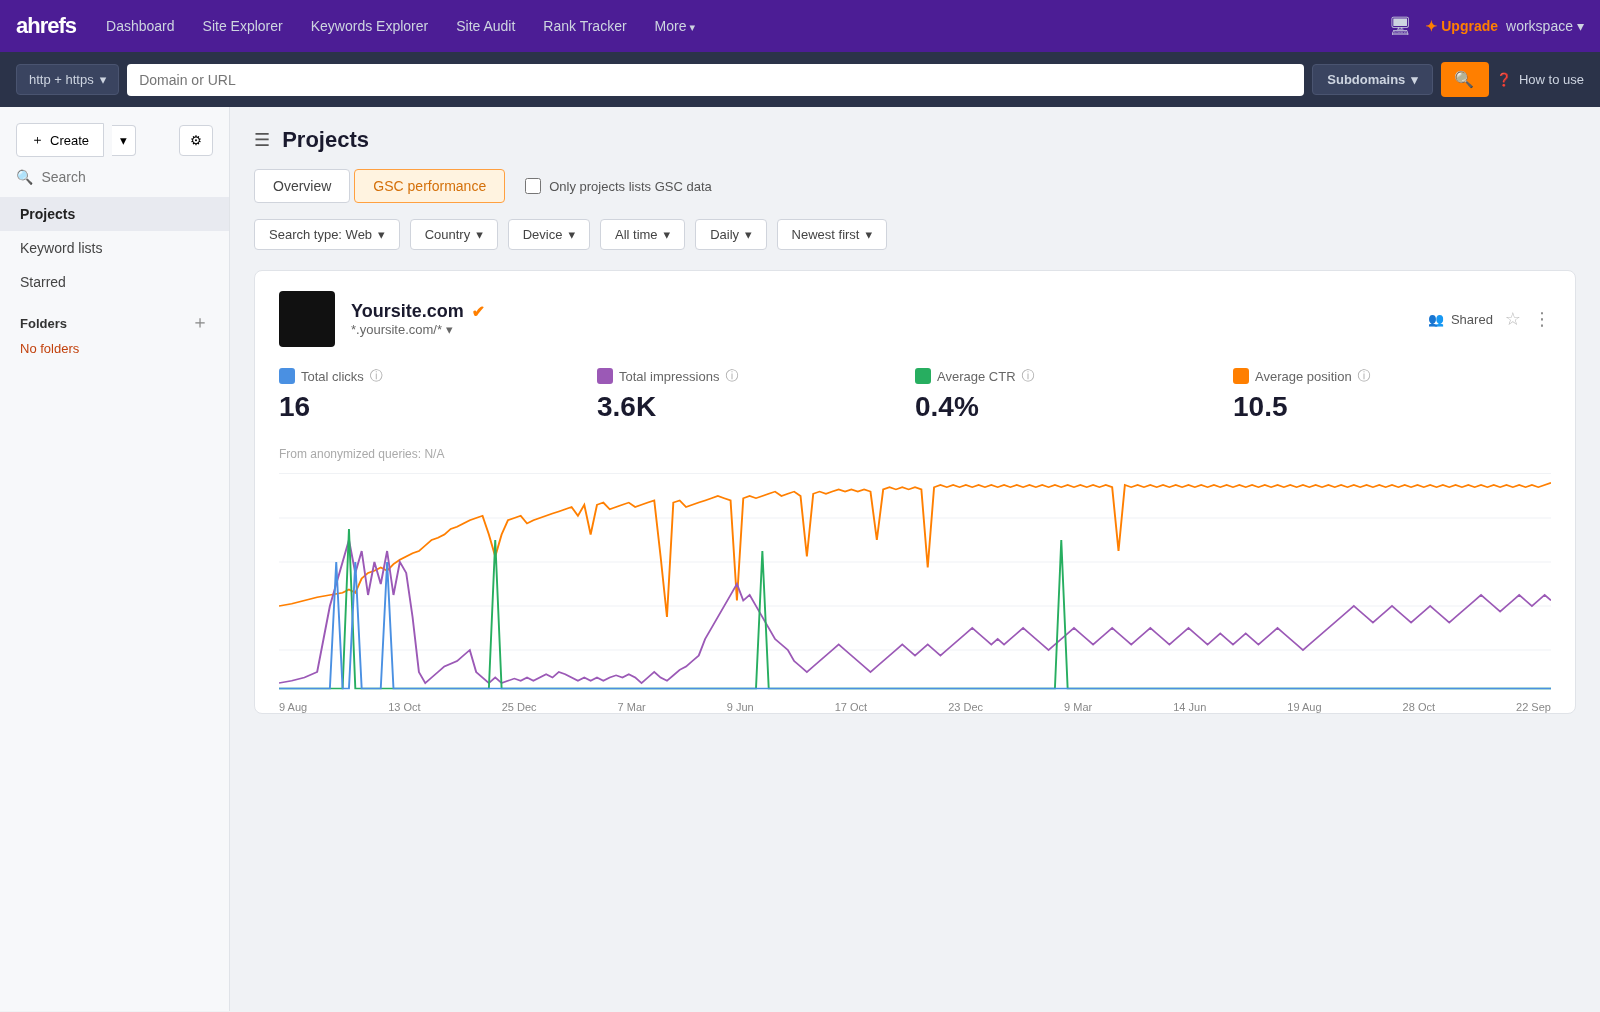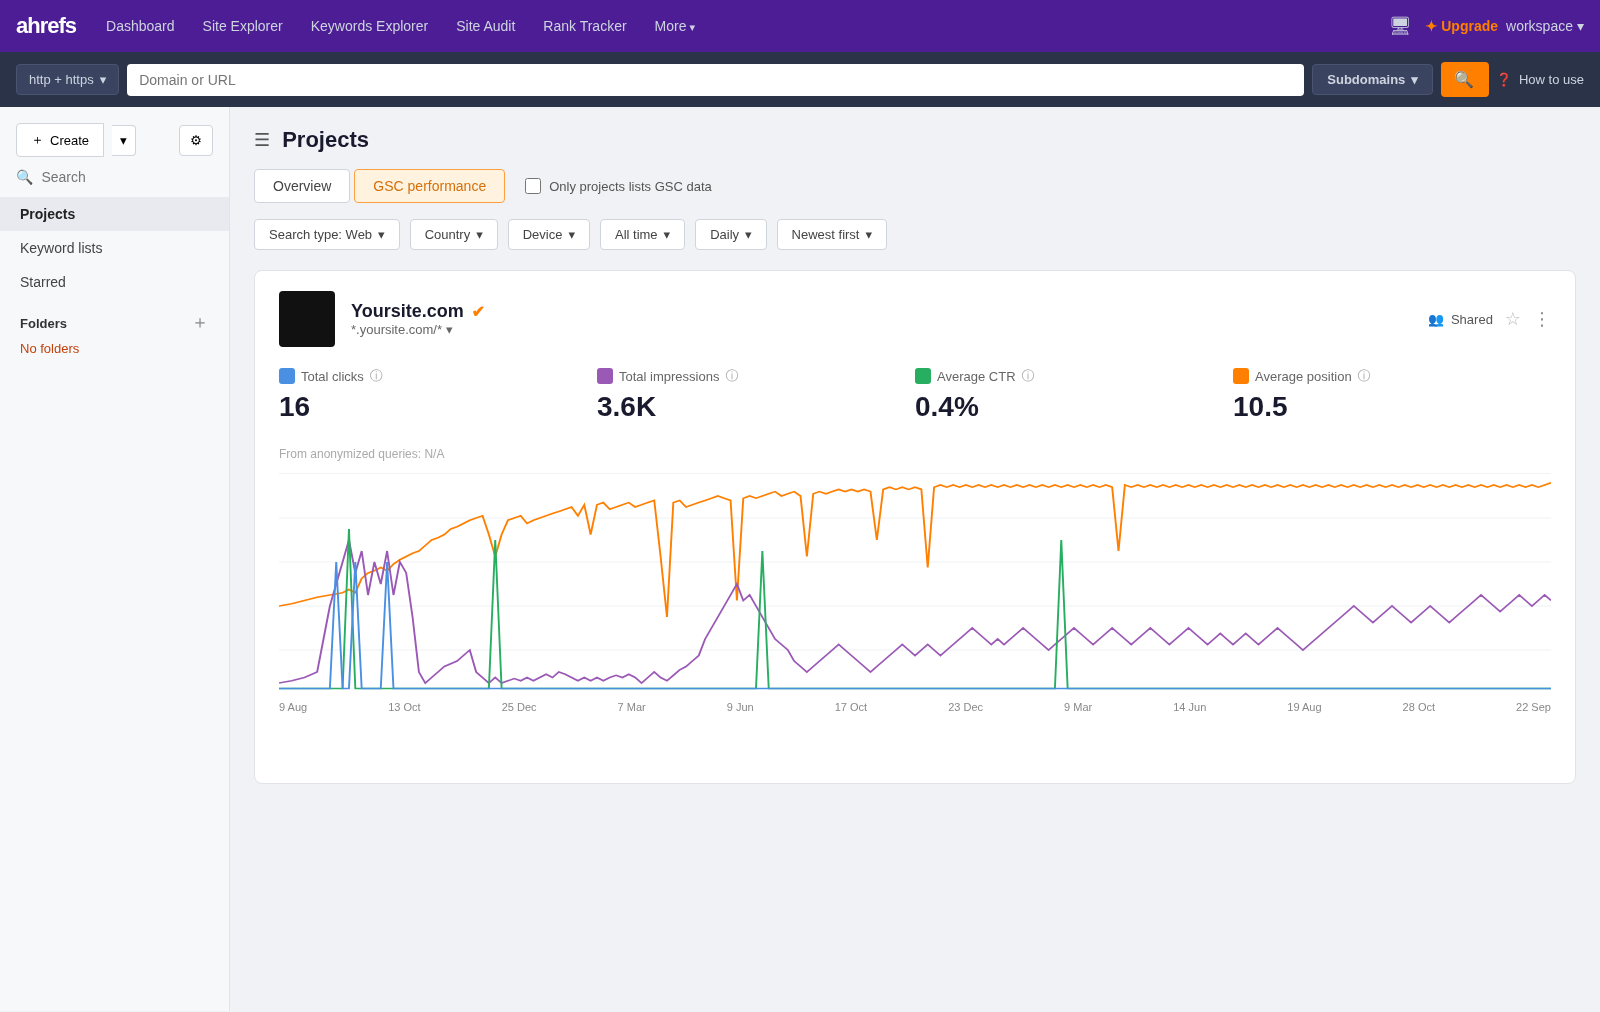--- a/index.html
+++ b/index.html
@@ -425,21 +425,21 @@
     }
     .metric-note {
       font-size: 12px;
       color: #aaa;
       padding-bottom: 12px;
     }
 
     
     .chart-container {
       width: 100%;
-      height: 310px;
+      height: 240px;
       position: relative;
       overflow: hidden;
       border-top: 1px solid #f0f2f5;
     }
     .chart-svg {
       width: 100%;
       height: 220px;
     }
     .chart-labels {
       display: flex;

